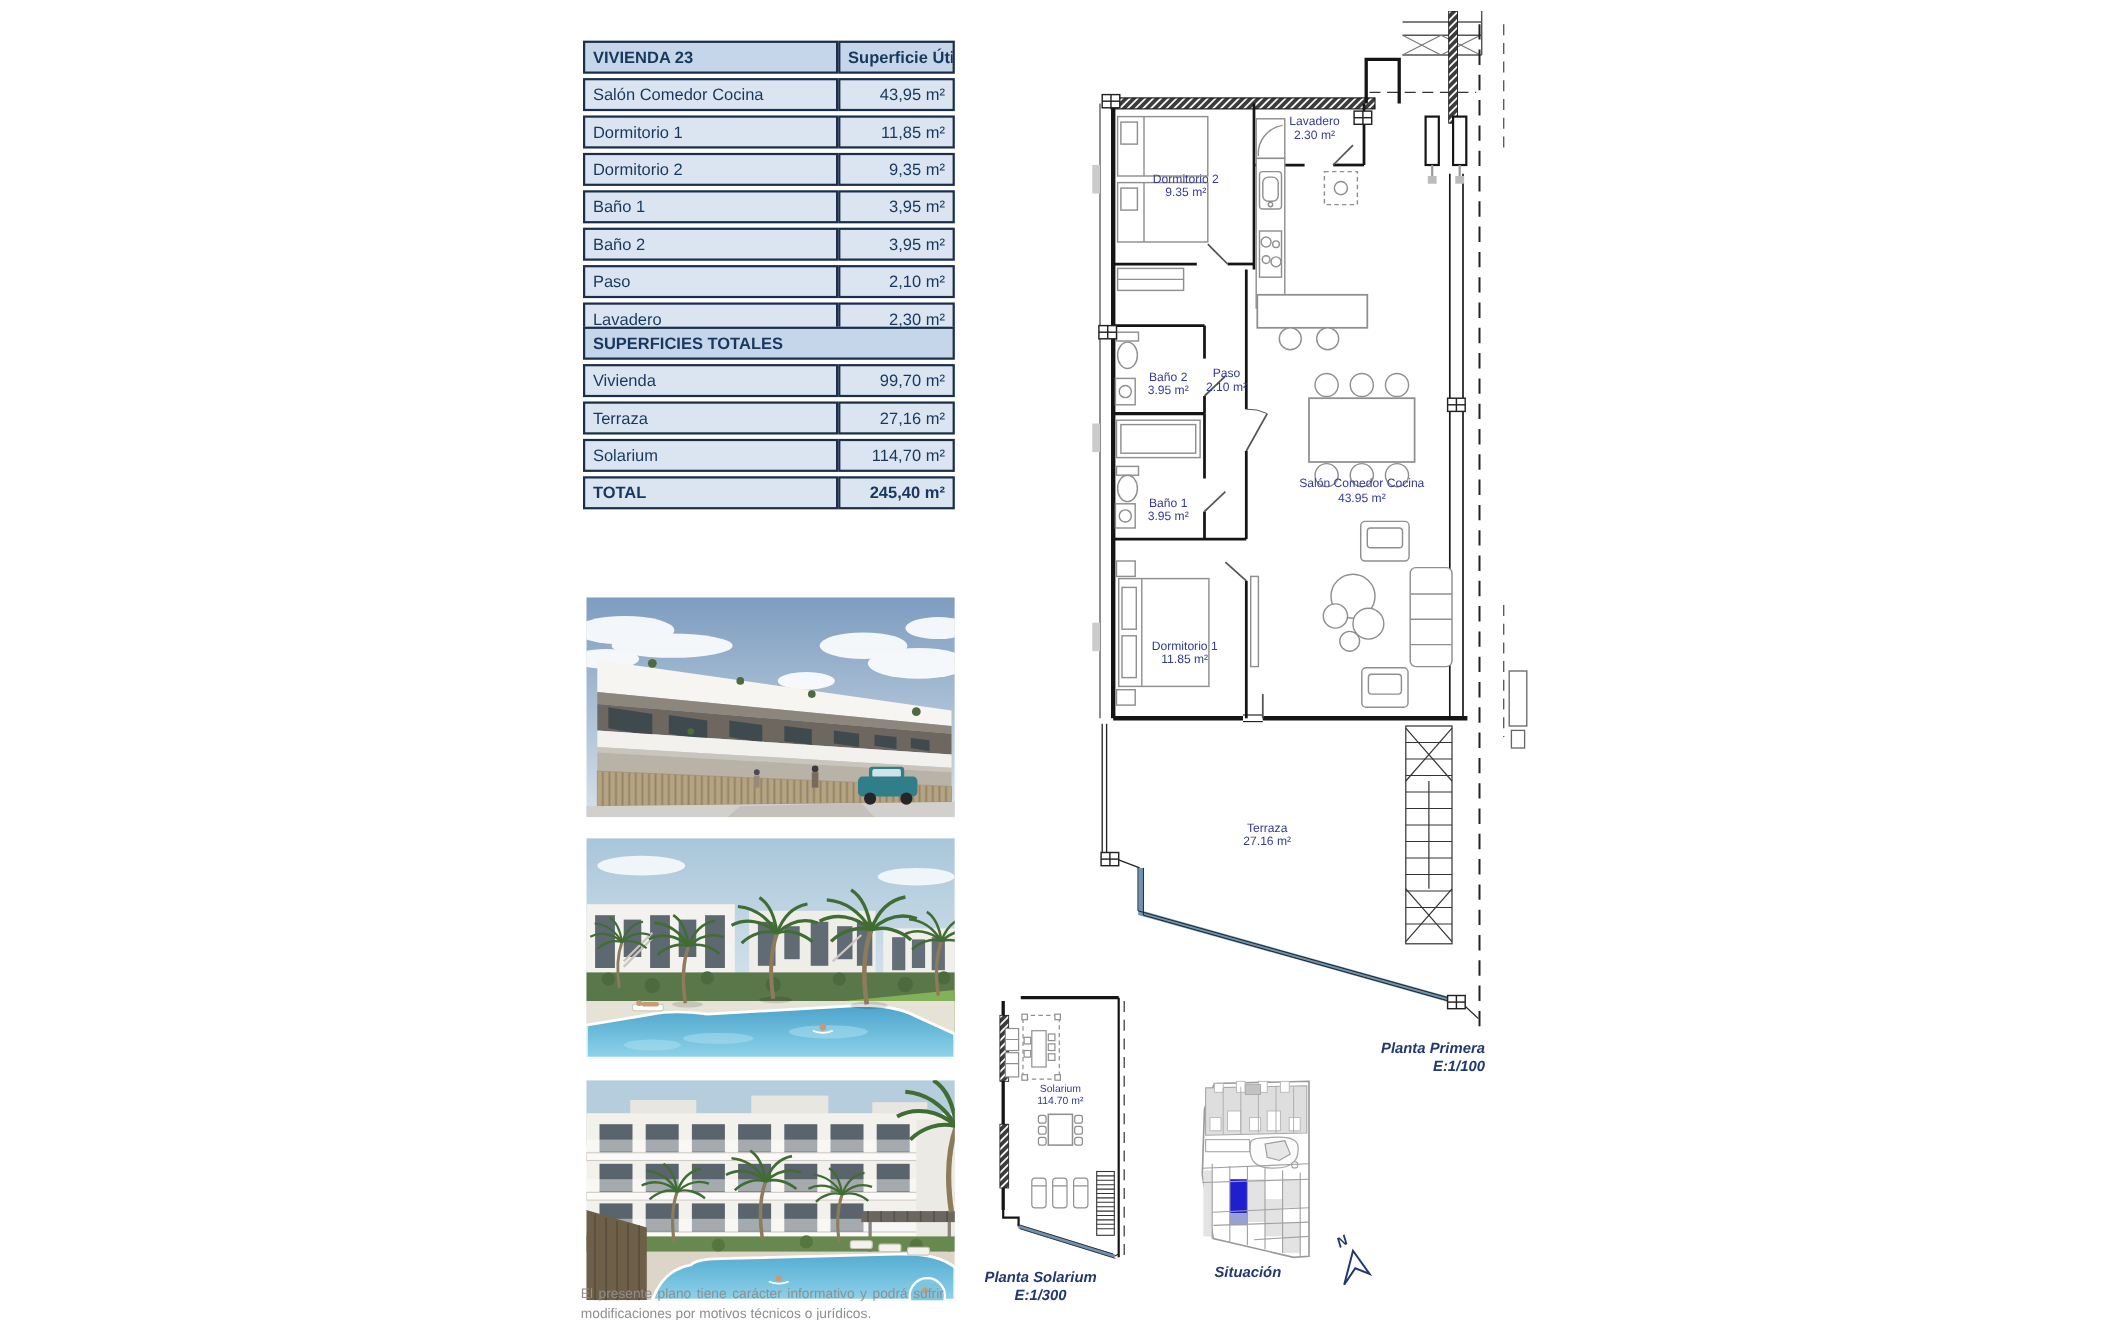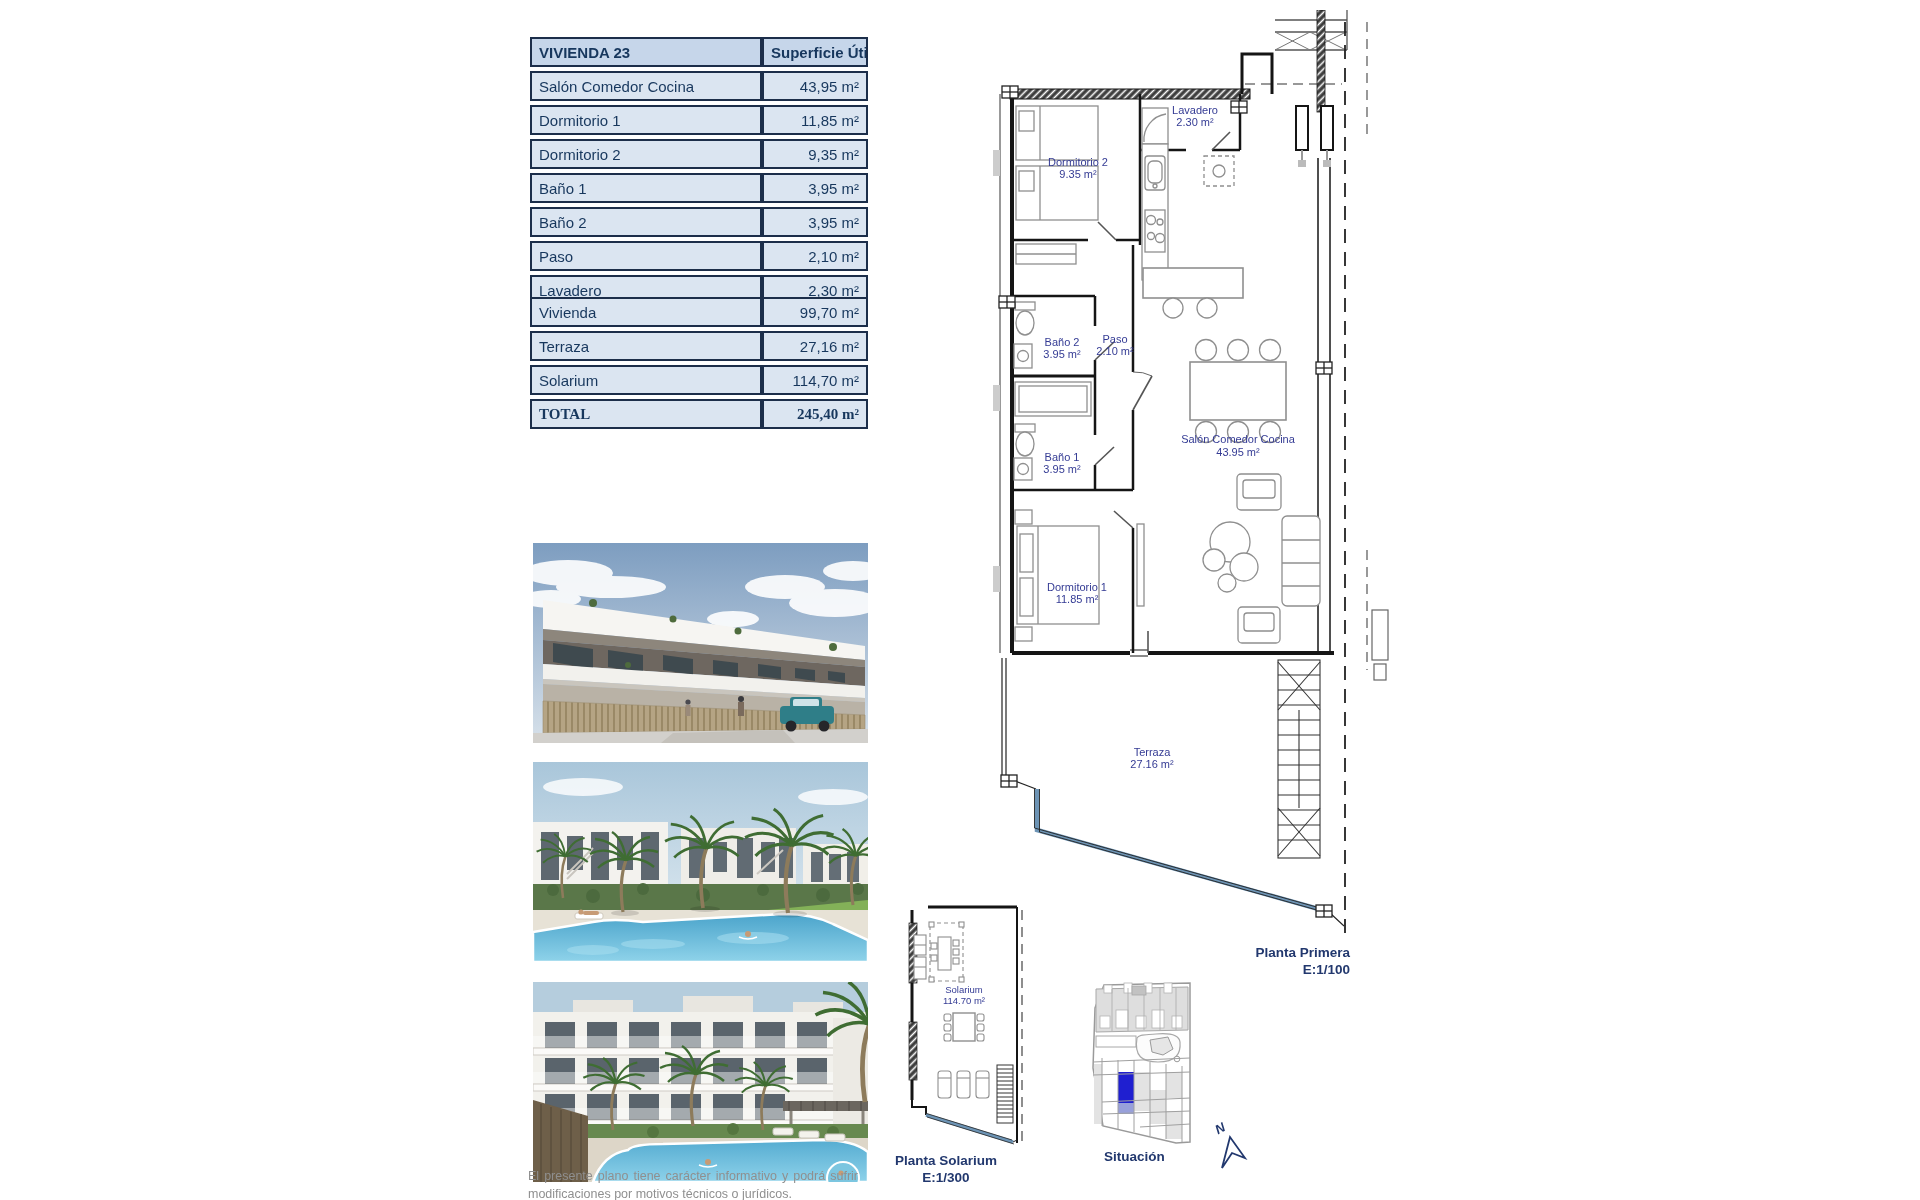--- a/index.html
+++ b/index.html
@@ -6,23 +6,23 @@
   .canvas{position:relative;width:1920px;height:1200px;background:#ffffff;
           font-family:"Liberation Sans",sans-serif;overflow:hidden;}
   .abs{position:absolute;}
 
   
   table.spec{border-collapse:separate;border-spacing:0 4px;width:338px;table-layout:fixed;}
   table.spec td{background:#dbe5f1;border:2px solid #1c2e4a;color:#17375d;
     font-size:15px;height:24px;padding:1px 7px;white-space:nowrap;overflow:hidden;}
   table.spec tr.hdr td{background:#c6d6ea;font-weight:bold;}
   table.spec td.val{text-align:right;}
-  table.spec tr.total td{font-weight:bold;font-family:Liberation Serif, serif;}
-
-  .caption{position:absolute;color:#22386e;font-weight:bold;font-size:13.5px;line-height:17px;}
+  table.spec tr.total td{font-weight:bold;}
+
+  .caption{position:absolute;color:#22386e;font-weight:bold;font-size:13.5px;line-height:17px;font-style:italic;}
   .disclaimer{position:absolute;color:#8f8f8f;font-size:12.5px;line-height:1.4;
     text-align:justify;width:330px;}
 
   
   .pl{fill:#343b94;font-size:11px;text-anchor:middle;font-family:"Liberation Sans",sans-serif;}
   .pls{fill:#343b94;font-size:9.5px;text-anchor:middle;font-family:"Liberation Sans",sans-serif;}
   svg{display:block;}
 </style>
 </head>
 <body>
@@ -72,20 +72,23 @@
       </table>
   </div>
 
   <div class="abs" style="left:530px;top:293px;">
     <table class="spec">
       <colgroup>
           <col style="width:232px">
           <col style="width:106px">
         </colgroup>
       <tbody>
+          <tr class="hdr">
+        <td colspan="2">SUPERFICIES TOTALES</td>
+      </tr>
       <tr>
         <td>Vivienda</td>
         <td class="val">99,70 m²</td>
           </tr>
       <tr>
         <td>Terraza</td>
         <td class="val">27,16 m²</td>
           </tr>
       <tr>
         <td>Solarium</td>

